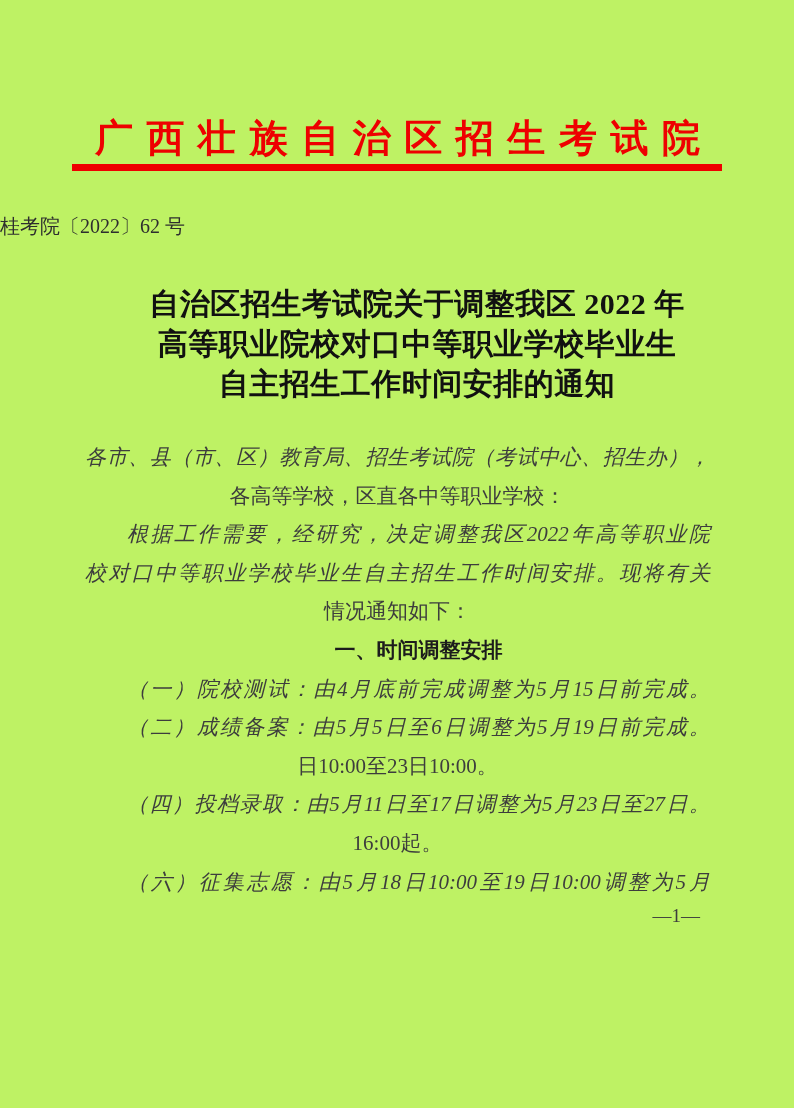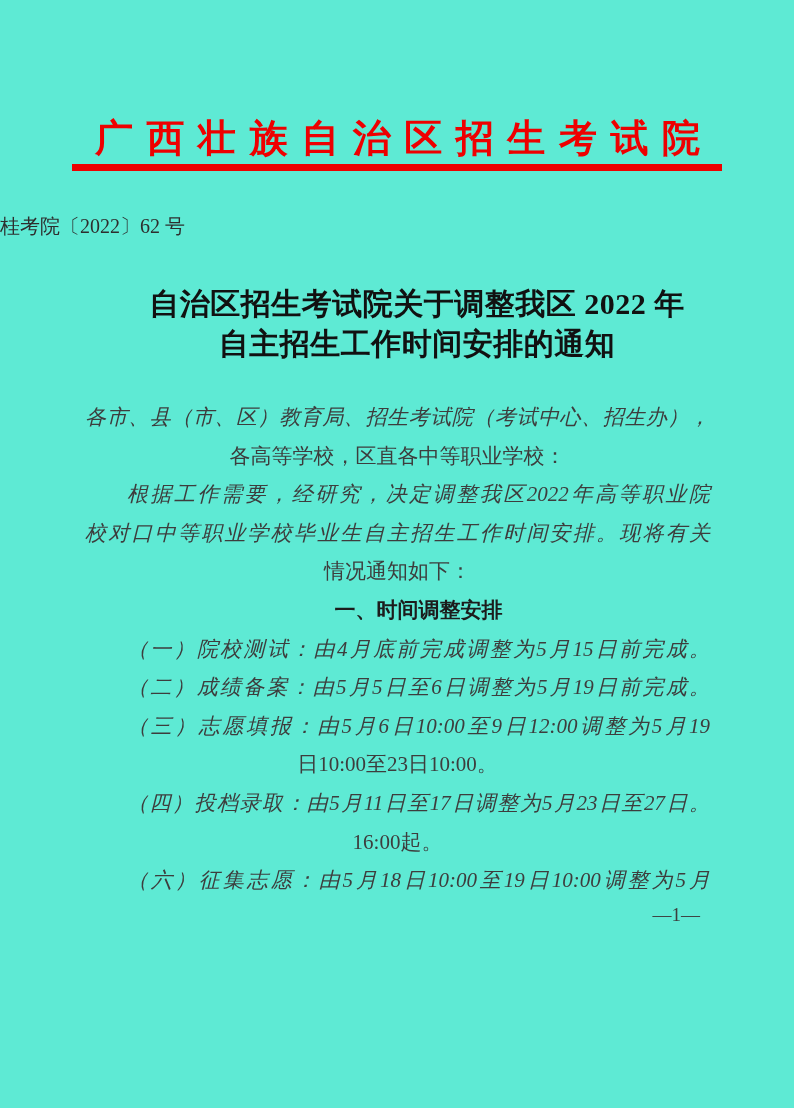--- a/index.html
+++ b/index.html
@@ -1,21 +1,21 @@
 <!DOCTYPE html>
 <html><head>
 <meta charset="utf-8">
 <style>
   * { margin: 0; padding: 0; box-sizing: border-box; }
   html, body { background: #ffffff; }
   .page {
     position: relative;
     width: 794px;
     height: 1108px;
-    background: #5eead4;
+    background: #bef264;
     overflow: hidden;
     font-family: "Liberation Serif", "DejaVu Serif", serif;
     color: #3d3d3d;
   }
   
   .agency-name {
     margin: 116px 94px 0 95px;        
     font-size: 38px;
     line-height: 44px;
     font-weight: bold;
@@ -79,33 +79,33 @@
 <div class="page">
 
   <div class="agency-name">广西壮族自治区招生考试院</div>
 
   <div class="double-rule"></div>
 
   <div class="doc-number">桂考院〔2022〕62 号</div>
 
   <div class="doc-title">
     <div>自治区招生考试院关于调整我区 2022 年</div>
+    <div>高等职业院校对口中等职业学校毕业生</div>
     <div>自主招生工作时间安排的通知</div>
   </div>
 
   <div class="doc-body">
     <div class="bline stretch">各市、县（市、区）教育局、招生考试院（考试中心、招生办），</div>
     <div class="bline">各高等学校，区直各中等职业学校：</div>
     <div class="bline indent stretch">根据工作需要，经研究，决定调整我区2022年高等职业院</div>
     <div class="bline stretch">校对口中等职业学校毕业生自主招生工作时间安排。现将有关</div>
     <div class="bline">情况通知如下：</div>
     <div class="bline indent heading">一、时间调整安排</div>
     <div class="bline indent stretch">（一）院校测试：由4月底前完成调整为5月15日前完成。</div>
     <div class="bline indent stretch">（二）成绩备案：由5月5日至6日调整为5月19日前完成。</div>
-    <div class="bline indent stretch">（三）志愿填报：由5月6日10:00至9日12:00调整为5月19</div>
     <div class="bline">日10:00至23日10:00。</div>
     <div class="bline indent stretch">（四）投档录取：由5月11日至17日调整为5月23日至27日。</div>
     <div class="bline">16:00起。</div>
     <div class="bline indent stretch">（六）征集志愿：由5月18日10:00至19日10:00调整为5月</div>
   </div>
 
   <div class="page-number">—1—</div>
 
 </div>
 

